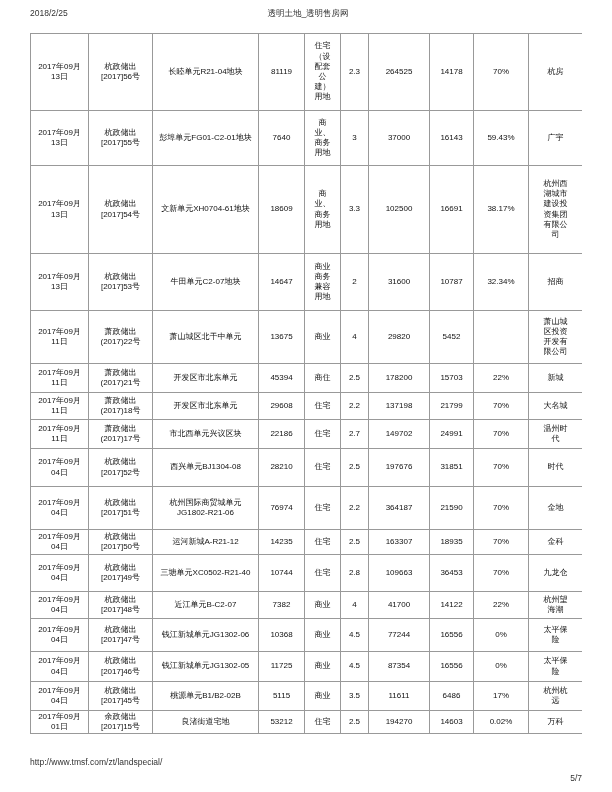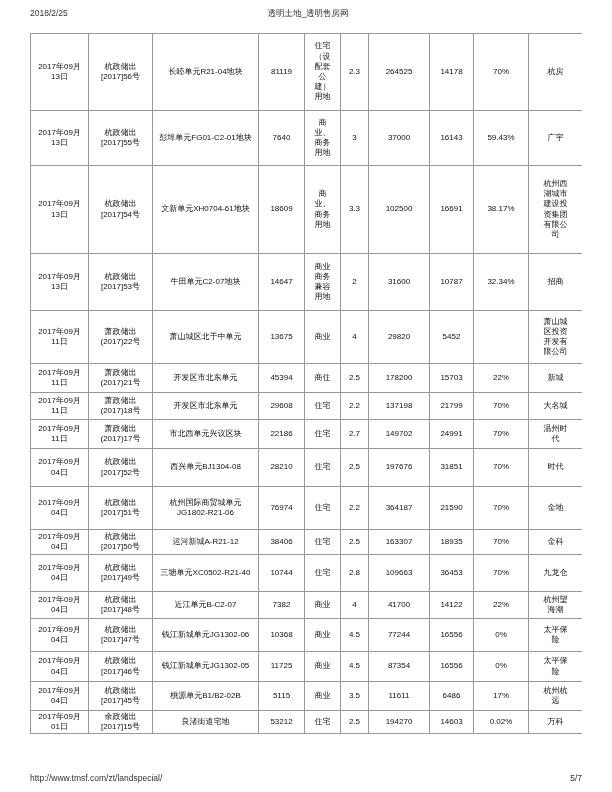--- a/index.html
+++ b/index.html
@@ -70,21 +70,21 @@
   tbody tr:nth-child(13) { height:27px; }
   tbody tr:nth-child(14) { height:33px; }
   tbody tr:nth-child(15) { height:30px; }
   tbody tr:nth-child(16) { height:29px; }
   tbody tr:nth-child(17) { height:14px; }
   tbody tr:nth-child(18) { height:42px; }
   .page-footer {
     position:absolute; left:30px; right:30px; bottom:9px; height:12px;
     font-size:8.5px; color:#333;
   }
-  .page-footer .source-url { position:absolute; left:0; bottom:0; }
+  .page-footer .source-url { position:absolute; left:0; bottom:16px; }
   .page-footer .page-num { position:absolute; right:0; bottom:0; }
 </style>
 </head>
 <body>
 
 <div class="page-header">
   <span class="print-date">2018/2/25</span>
   <span class="header-title">透明土地_透明售房网</span>
 </div>
 
@@ -230,21 +230,21 @@
     <td class="c-price">364187</td>
     <td class="c-unit">21590</td>
     <td class="c-pct">70%</td>
     <td class="c-buyer">金地</td>
   </tr>
 
   <tr>
     <td class="c-date">2017年09月04日</td>
     <td class="c-doc">杭政储出[2017]50号</td>
     <td class="c-parcel">运河新城A-R21-12</td>
-    <td class="c-area">38406</td>
+    <td class="c-area">14235</td>
     <td class="c-use">住宅</td>
     <td class="c-far">2.5</td>
     <td class="c-price">163307</td>
     <td class="c-unit">18935</td>
     <td class="c-pct">70%</td>
     <td class="c-buyer">金科</td>
   </tr>
 
   <tr>
     <td class="c-date">2017年09月04日</td>

